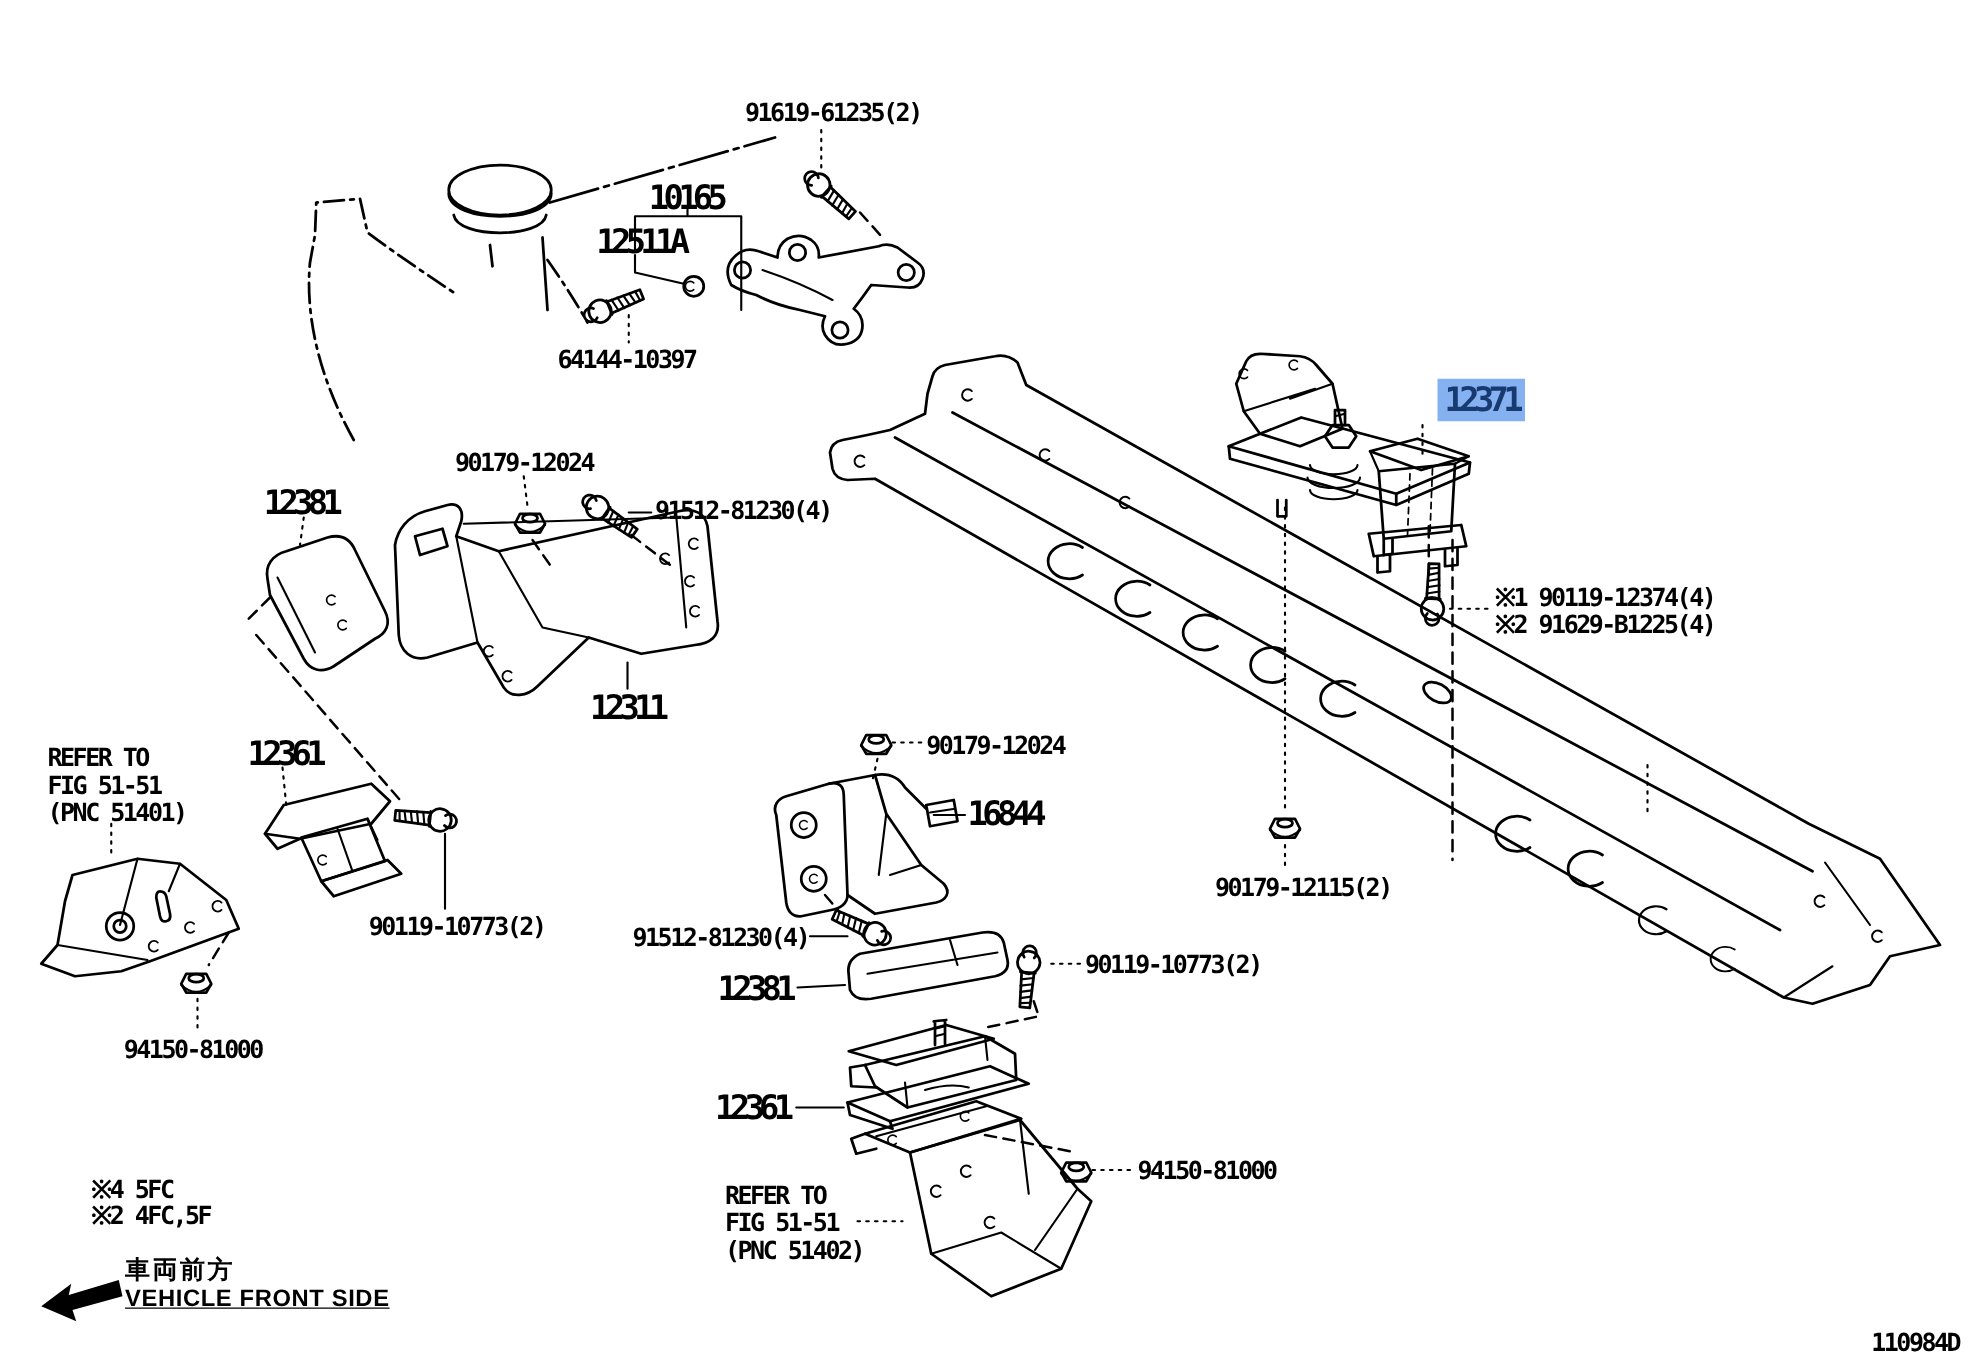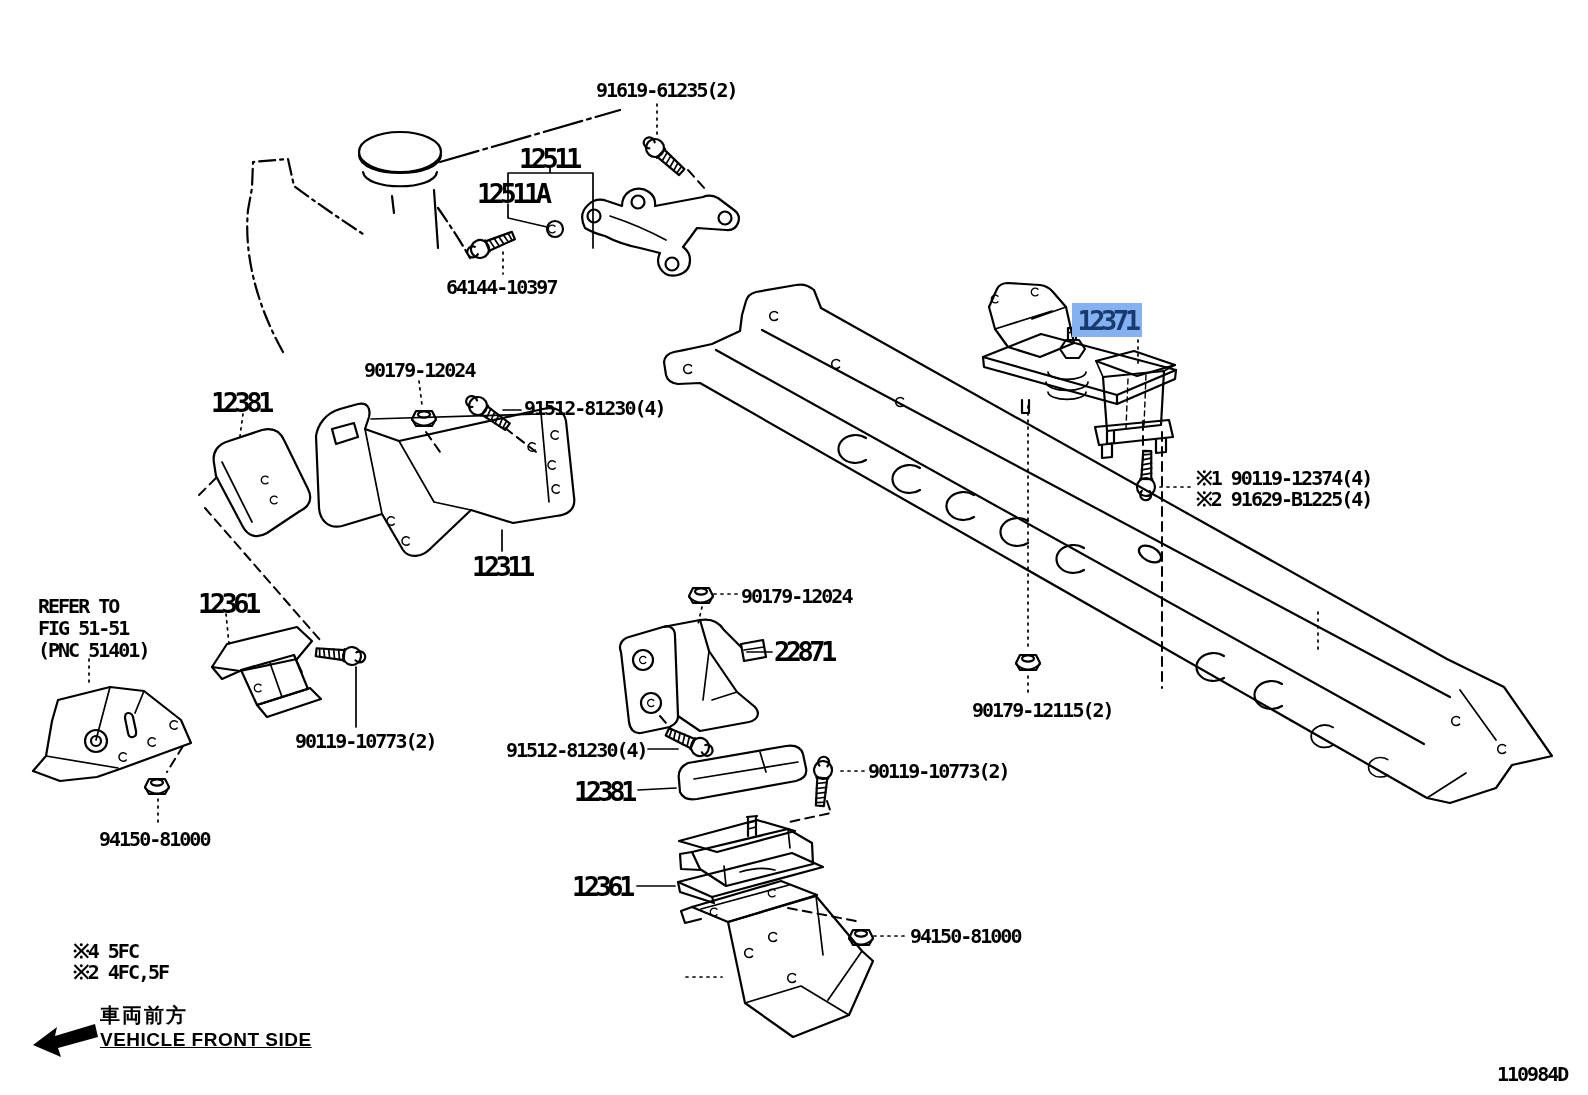--- a/index.html
+++ b/index.html
@@ -236,42 +236,45 @@
     <path class="dot" d="M1160,487 L1194,487"></path>
     <path class="dot" d="M1028,676 L1028,697"></path>
   </g>
 
   <g>
     <path class="solidfill" d="M33,1045 L57,1027 L55,1036 L95,1024 L98,1037 L58,1048 L61,1057 Z"></path>
   </g>
 </svg>
 
 <div class="lbl s" style="left:596px;top:80px">91619-61235(2)</div>
-<div class="lbl l" style="left:519px;top:145px">12511</div>
+<div class="lbl l" style="left:519px;top:145px">10165</div>
 <div class="lbl l" style="left:477px;top:180px">12511A</div>
 <div class="lbl s" style="left:446px;top:277px">64144-10397</div>
 <div class="lbl s" style="left:364px;top:360px">90179-12024</div>
 <div class="lbl s" style="left:524px;top:398px">91512-81230(4)</div>
 <div class="lbl l" style="left:211px;top:389px">12381</div>
 <div class="lbl l" style="left:472px;top:553px">12311</div>
 <div class="ref" style="left:38px;top:595px"><span>REFER TO</span>
 <span>FIG 51-51</span>
 <span>(PNC 51401)</span></div>
 <div class="lbl l" style="left:198px;top:590px">12361</div>
 <div class="lbl s" style="left:295px;top:731px">90119-10773(2)</div>
 <div class="lbl s" style="left:99px;top:829px">94150-81000</div>
 <div class="lbl s" style="left:741px;top:586px">90179-12024</div>
-<div class="lbl l" style="left:774px;top:638px">22871</div>
+<div class="lbl l" style="left:774px;top:638px">16844</div>
 <div class="lbl s" style="left:506px;top:740px">91512-81230(4)</div>
 <div class="lbl l" style="left:574px;top:778px">12381</div>
 <div class="lbl s" style="left:868px;top:761px">90119-10773(2)</div>
 <div class="lbl l" style="left:572px;top:873px">12361</div>
+<div class="ref" style="left:580px;top:945px"><span>REFER TO</span>
+<span>FIG 51-51</span>
+<span>(PNC 51402)</span></div>
 <div class="lbl s" style="left:910px;top:926px">94150-81000</div>
 
-<div class="hl l" style="left:1072px;top:303px;width:70px;height:34px">
+<div class="hl l" style="left:1150px;top:303px;width:70px;height:34px">
   <span>12371</span>
 </div>
 <div class="lbl s" style="left:1196px;top:468px">※1 90119-12374(4)</div>
 <div class="lbl s" style="left:1196px;top:489px">※2 91629-B1225(4)</div>
 <div class="lbl s" style="left:972px;top:700px">90179-12115(2)</div>
 
 <div class="lbl s" style="left:73px;top:941px">※4 5FC</div>
 <div class="lbl s" style="left:73px;top:962px">※2 4FC,5F</div>
 <div class="lbl jp" style="left:100px;top:1005px">車両前方</div>
 <div class="lbl en" style="left:100px;top:1030px">VEHICLE FRONT SIDE</div>

